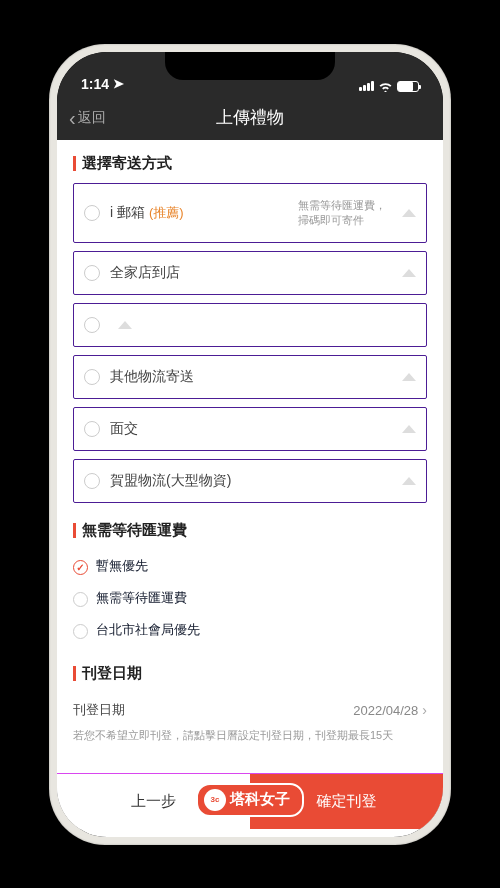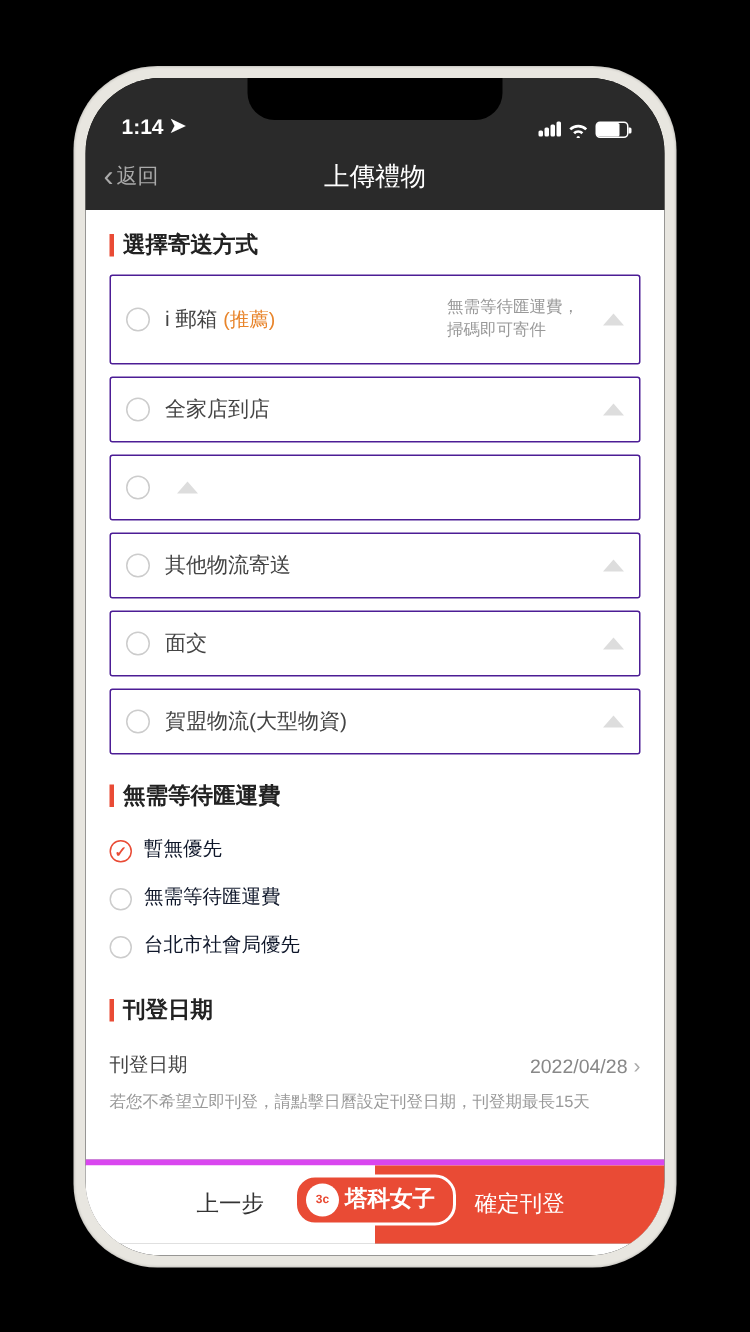--- a/index.html
+++ b/index.html
@@ -158,21 +158,21 @@
       padding: 8px 0 6px;
       font-size: 13px;
       color: #444;
     }
     .date-value { color: #888; display: flex; align-items: center; gap: 4px; }
     .date-help { font-size: 11px; color: #999; line-height: 1.6; margin-top: 2px; }
     .bottom-bar {
       height: 56px;
       display: flex;
       background: #fff;
-      border-top: 4px solid #d946ef;
+      border-top: 1px solid #d946ef;
     }
     .btn {
       flex: 1;
       display: flex;
       align-items: center;
       justify-content: center;
       font-size: 15px;
     }
     .btn-prev { color: #333; background: #fff; }
     .btn-confirm { color: #fff; background: #e94b35; }

